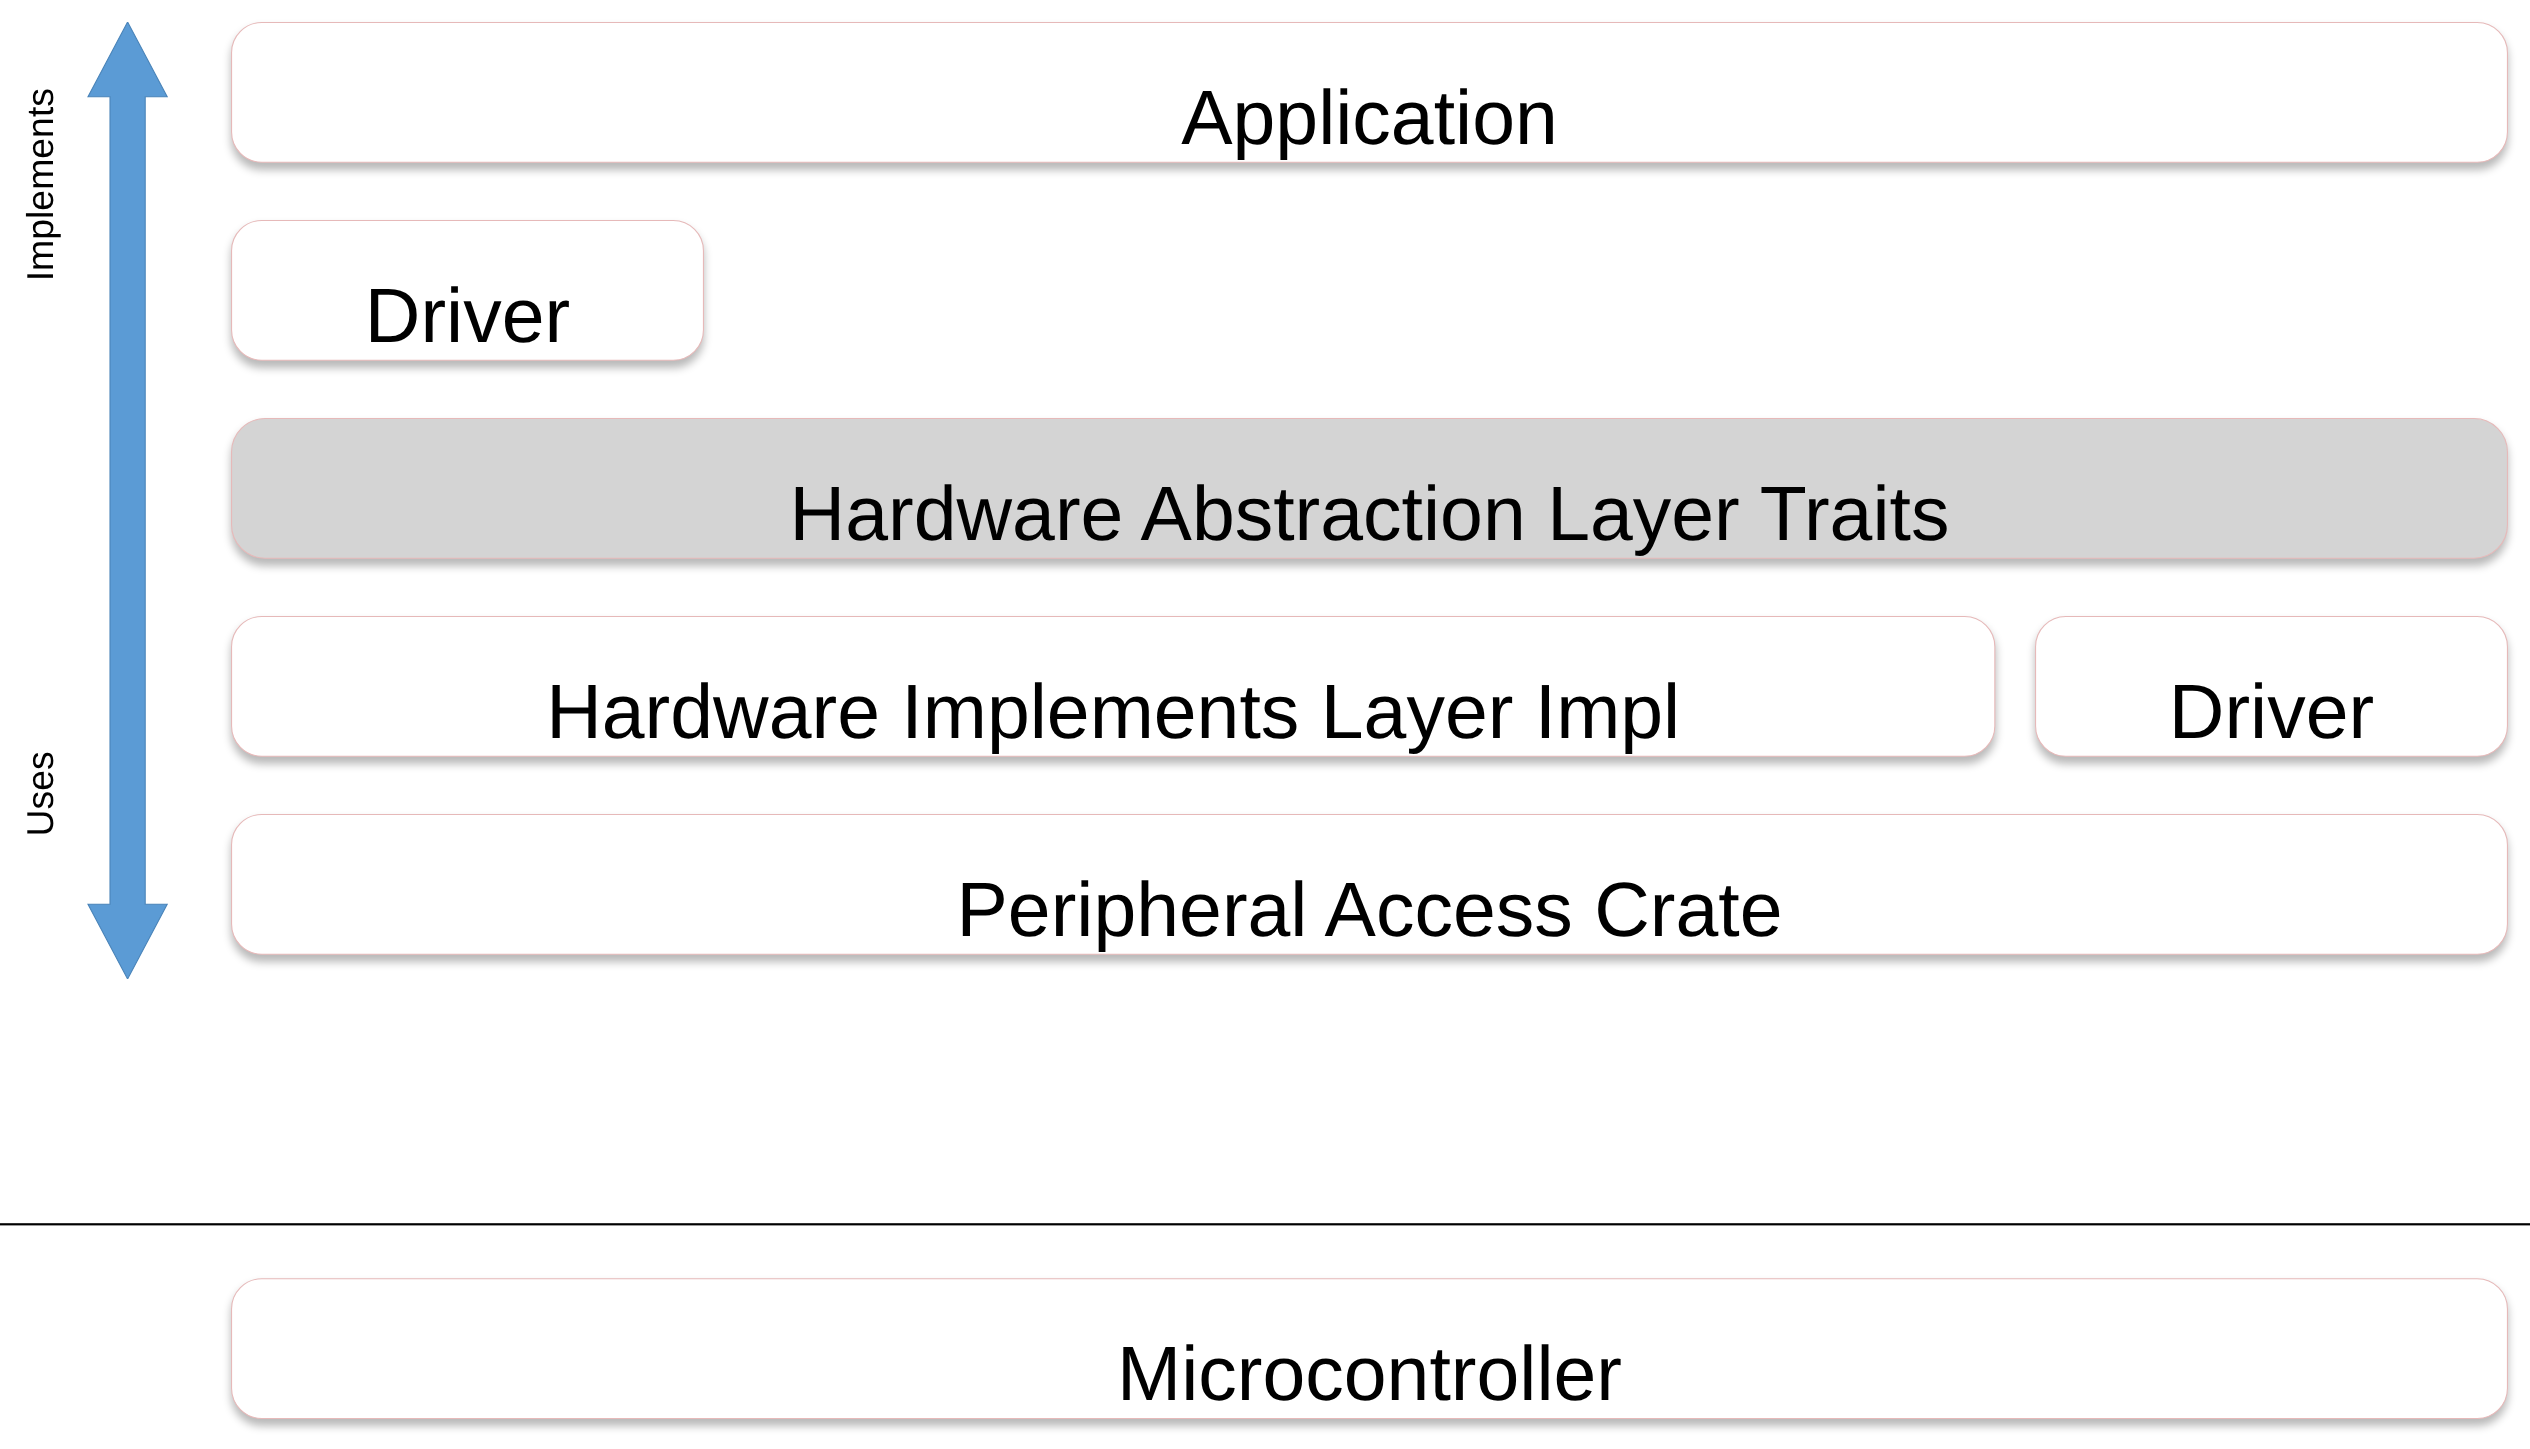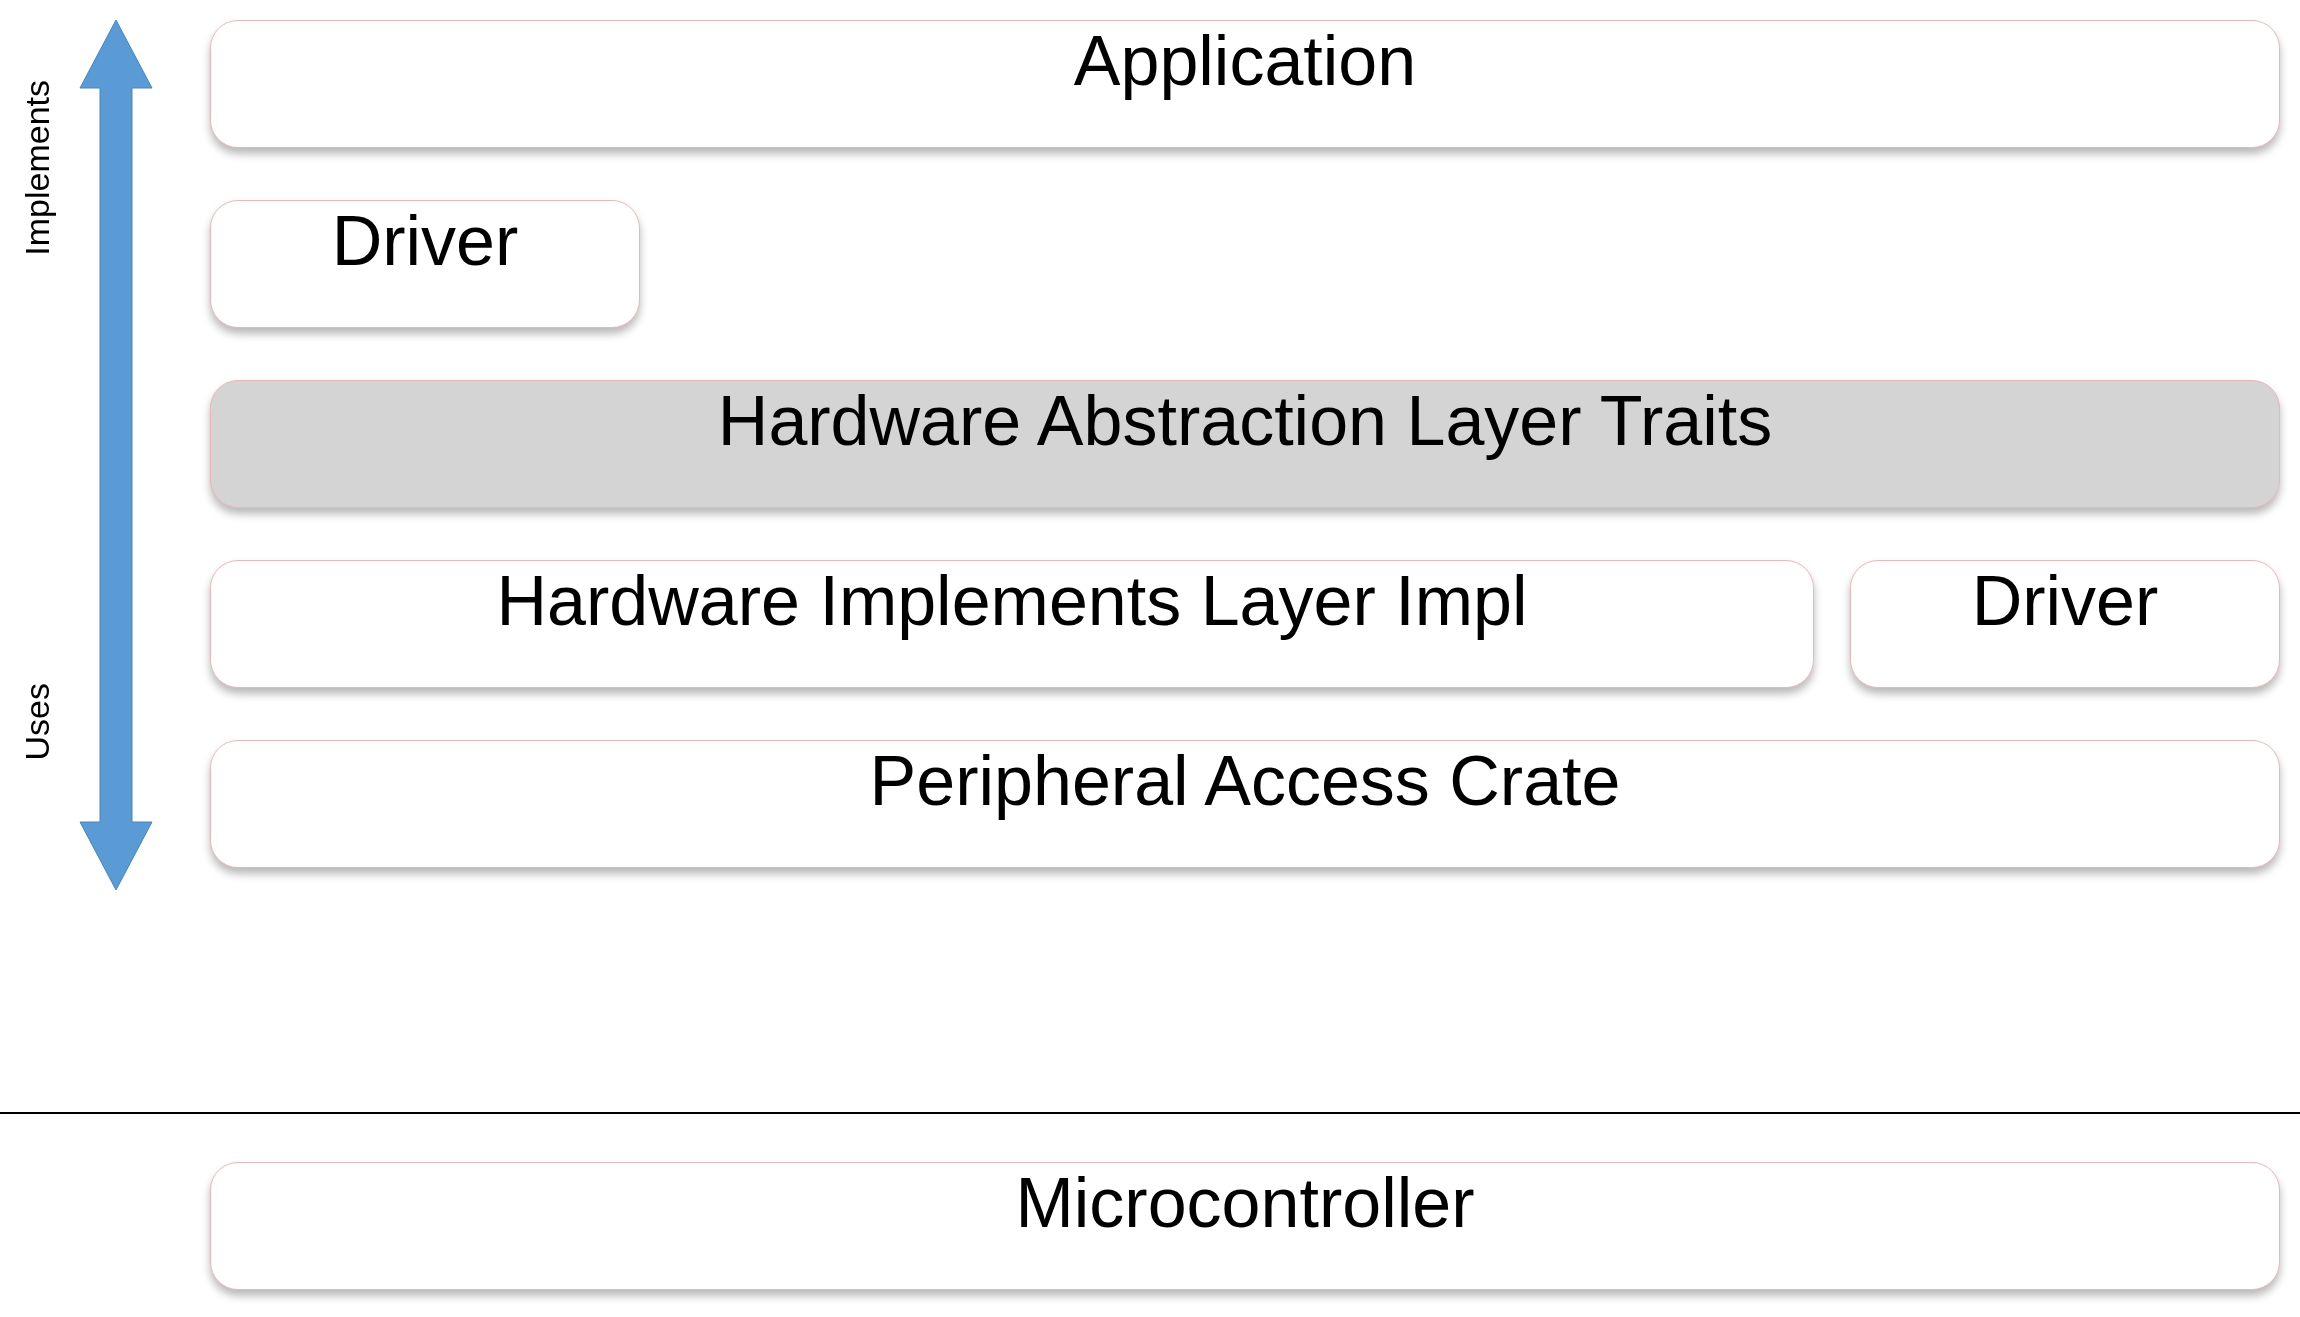--- a/index.html
+++ b/index.html
@@ -70,28 +70,29 @@
     gap: 36px;
   }
   .layer-box {
     flex: 1 1 auto;
     min-height: 128px;
     border: 1px solid #e6b9b9;
     border-radius: 28px;
     background: #ffffff;
     box-shadow: 0 6px 8px rgba(0,0,0,0.28);
     display: flex;
-    align-items: flex-start;
+    align-items: flex-end;
     justify-content: center;
     font-size: 70px;
     color: #000000;
     padding: 0 20px;
   }
   .layer-box.shaded {
     background: #d4d4d4;
+    border-radius: 31px;
   }
   .layer-box.driver {
     flex: 0 0 430px;
   }
   .divider {
     position: absolute;
     left: 0;
     right: 0;
     top: 1112px;
     border-top: 2px solid #000000;

